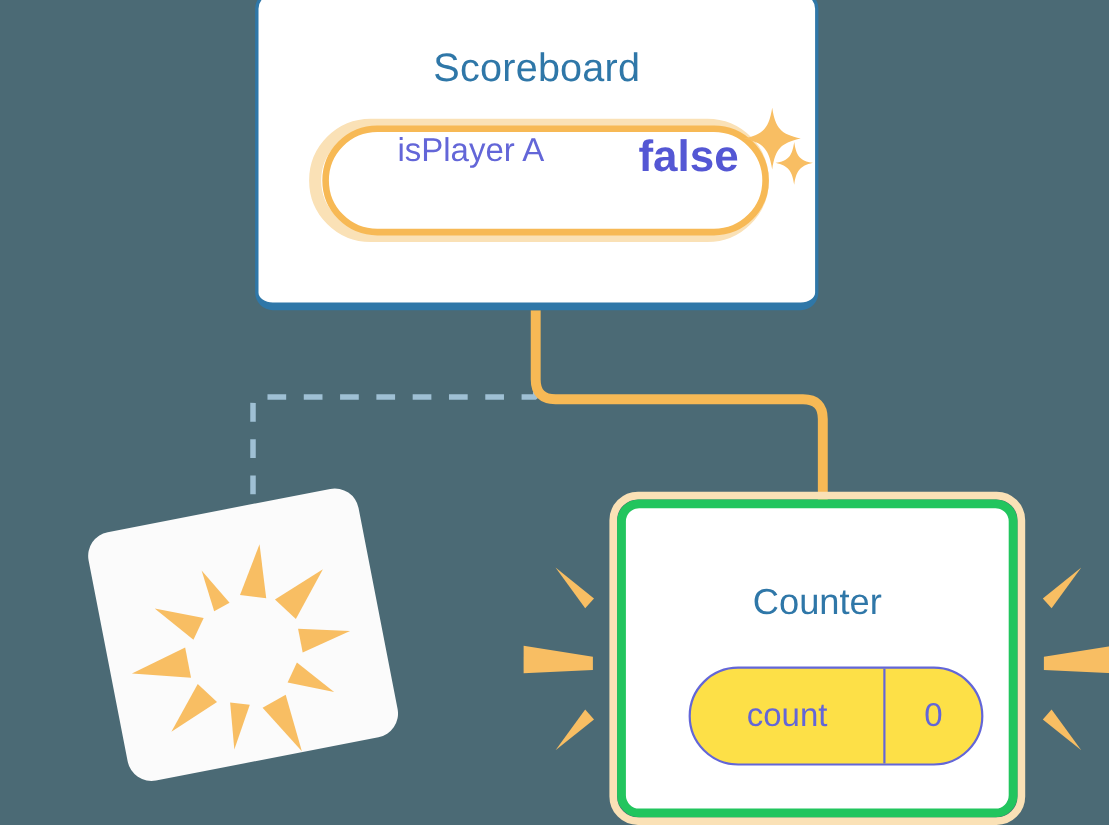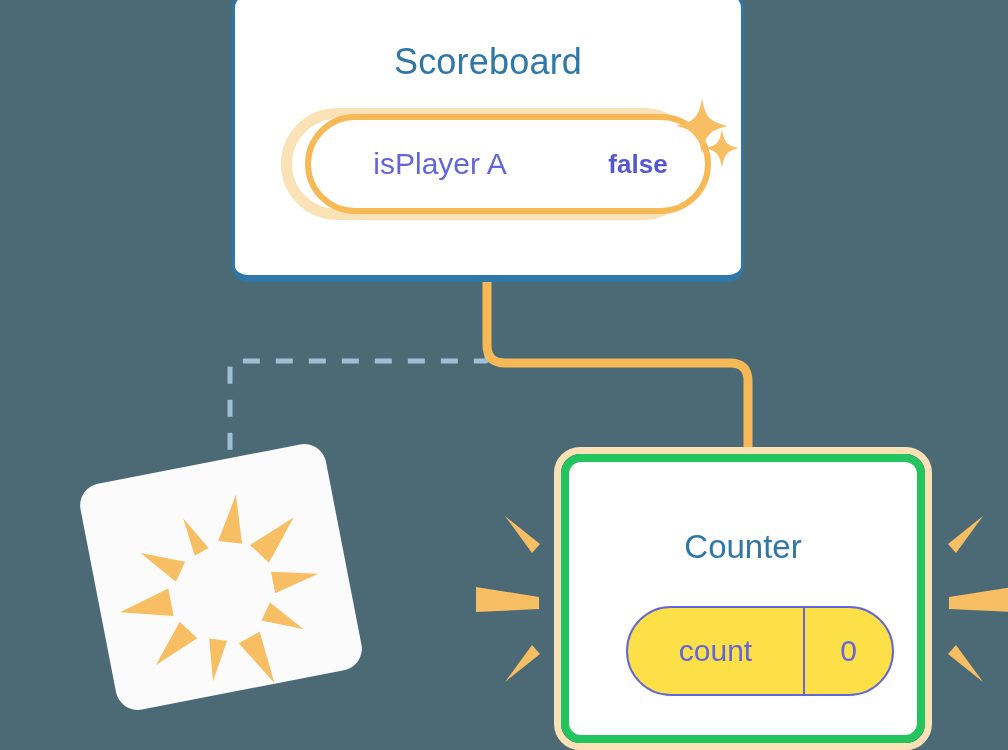--- a/index.html
+++ b/index.html
@@ -64,49 +64,49 @@
   .pill-halo {
     position: absolute;
     left: 0; top: 0;
     width: 418px; height: 112px;
     box-sizing: border-box;
     border: 11px solid #fae1b6;
     border-radius: 56px;
   }
   .pill-main {
     position: absolute;
-    left: 24px; top: 6px;
+    left: 12px; top: 6px;
     width: 406px; height: 100px;
     box-sizing: border-box;
     border: 6px solid #f7b955;
     border-radius: 50px;
     background: #ffffff;
     display: flex;
-    align-items: center;
+    align-items: flex-start;
   }
   .pill-key {
     flex: 0 0 258px;
     display: flex;
     align-items: center;
     justify-content: center;
     font-size: 30px;
     color: #6366d8;
   }
   .pill-div-orange {
     width: 2px;
     background: #f7b955;
     margin: 4px 0;
     flex: 0 0 2px;
   }
   .pill-val {
     flex: 1 1 auto;
     display: flex;
     align-items: center;
     justify-content: center;
-    font-size: 26px;
+    font-size: 40px;
     font-weight: bold;
     color: #5457d4;
   }
 
   
   .counter-card {
     position: absolute;
     left: 554px;
     top: 447px;
     width: 378px;

